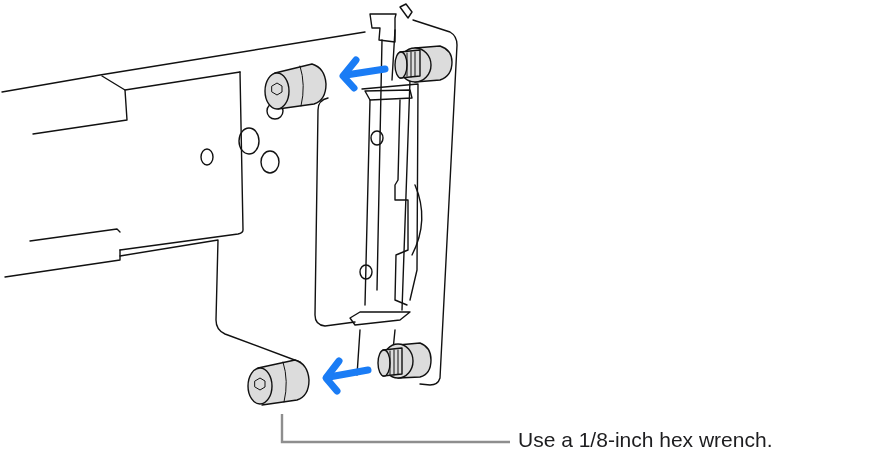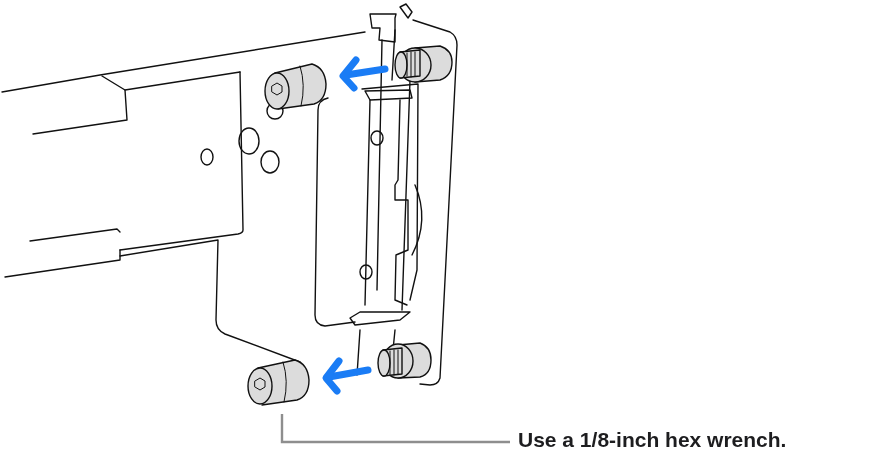--- a/index.html
+++ b/index.html
@@ -1,17 +1,17 @@
 <!DOCTYPE html>
 <html><head>
   <meta charset="utf-8">
   <style>
     html, body { margin: 0; padding: 0; background: #ffffff; }
     body { width: 872px; height: 462px; overflow: hidden; position: relative; }
-    .stage { position: absolute; left: 0; top: 0; width: 872px; height: 462px; font-weight: bold; }
+    .stage { position: absolute; left: 0; top: 0; width: 872px; height: 462px; }
     svg.art { position: absolute; left: 0; top: 0; }
     .callout-text {
       position: absolute;
       left: 518px; top: 426px;
       font-family: "Liberation Sans", "DejaVu Sans", sans-serif;
       font-size: 21px;
       color: #1d1d1f;
       white-space: nowrap;
       line-height: 28px;
     }

